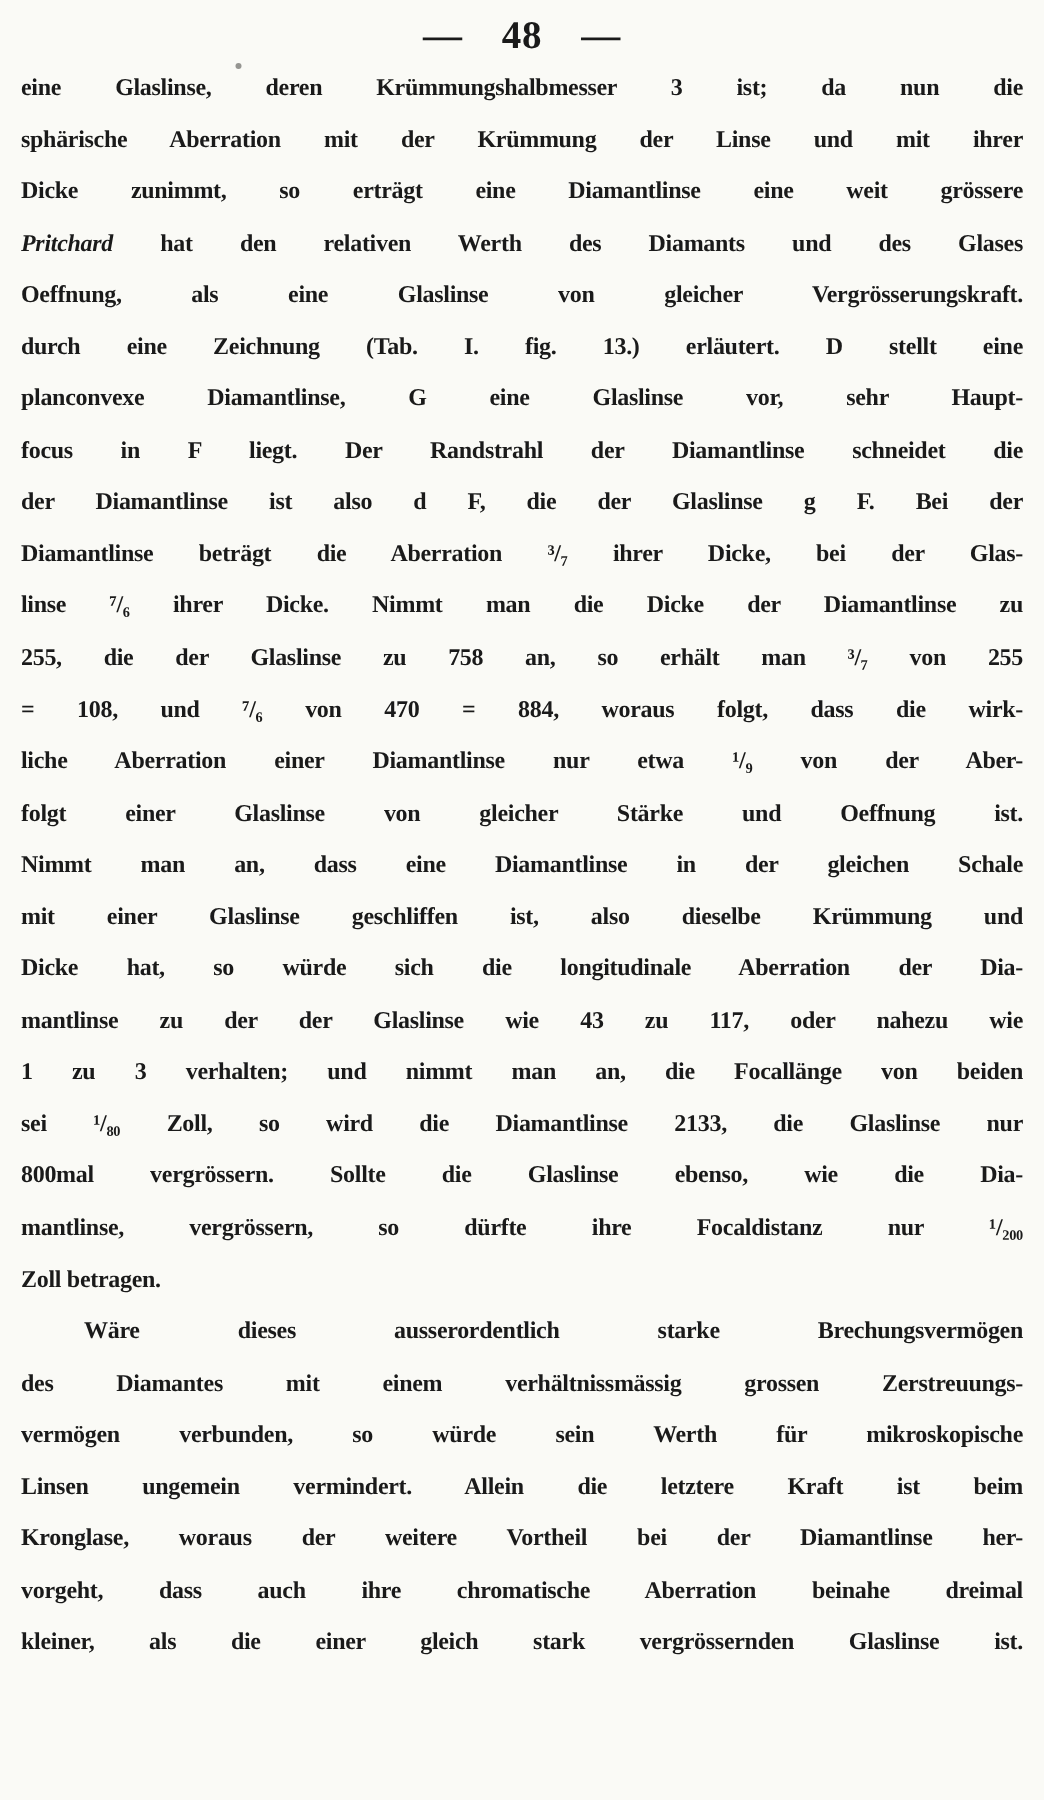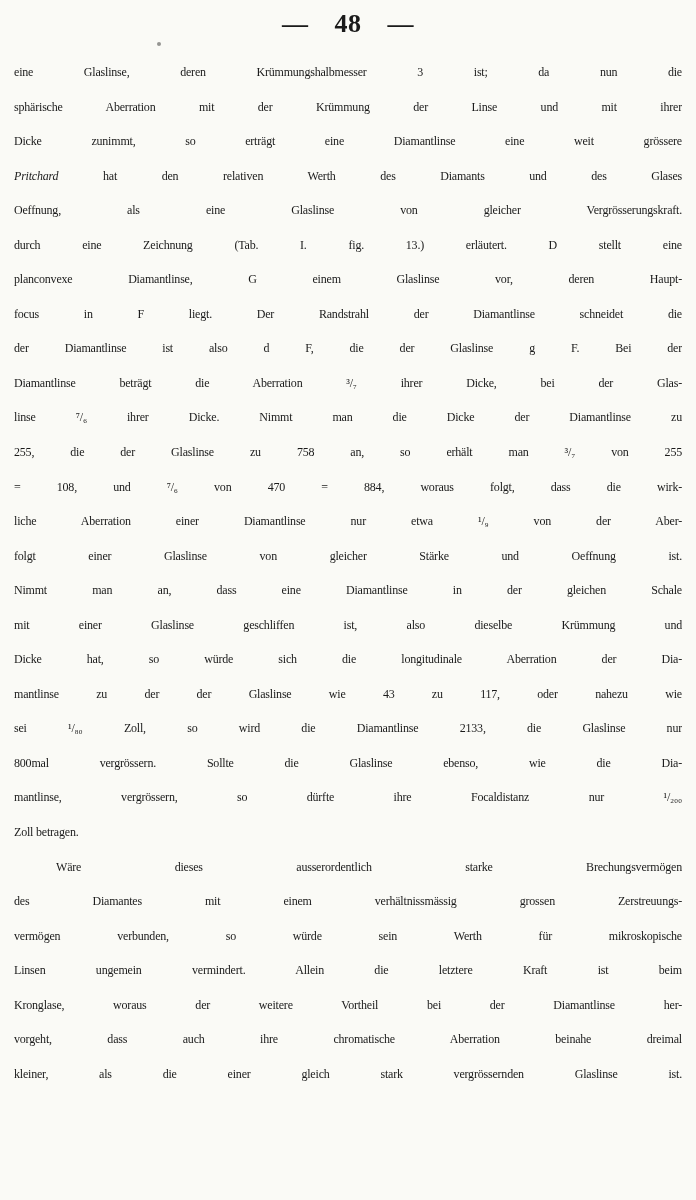--- a/index.html
+++ b/index.html
@@ -24,23 +24,23 @@
     justify-content:center;
     align-items:baseline;
     gap:26px;
     padding-top:6px;
     font-size:26px;
     font-weight:bold;
     line-height:36px;
     letter-spacing:0.5px;
   }
   .text-block{
-    margin:13px 14px 0 14px;
-    font-size:12px;
-    font-weight:normal;
+    margin:0 14px 0 14px;
+    font-size:16px;
+    font-weight:bold;
     letter-spacing:-0.2px;
   }
   .paragraph{margin:0;}
   .line{
     height:34.55px;
     line-height:34.55px;
     text-align:justify;
     text-align-last:justify;
     overflow:hidden;
   }
@@ -71,33 +71,34 @@
   </div>
   <div class="scan-speck"></div>
   <div class="text-block">
       <div class="paragraph">
         <div class="line"><span class="roman">eine Glaslinse, deren Krümmungshalbmesser 3 ist; da nun die</span></div>
         <div class="line"><span class="roman">sphärische Aberration mit der Krümmung der Linse und mit ihrer</span></div>
         <div class="line"><span class="roman">Dicke zunimmt, so erträgt eine Diamantlinse eine weit grössere</span></div>
         <div class="line"><span class="italic">Pritchard</span><span class="roman"> hat den relativen Werth des Diamants und des Glases</span></div>
         <div class="line"><span class="roman">Oeffnung, als eine Glaslinse von gleicher Vergrösserungskraft.</span></div>
         <div class="line"><span class="roman">durch eine Zeichnung (Tab. I. fig. 13.) erläutert.  D stellt eine</span></div>
-        <div class="line"><span class="roman">planconvexe Diamantlinse, G einem Glaslinse vor, deren Haupt-</span></div>
+        <div class="line"><span class="roman">planconvexe Diamantlinse, G eine Glaslinse vor, sehr Haupt-</span></div>
         <div class="line"><span class="roman">focus in F liegt.  Der Randstrahl der Diamantlinse schneidet die</span></div>
         <div class="line"><span class="roman">der Diamantlinse ist also d F, die der Glaslinse g F.  Bei der</span></div>
         <div class="line"><span class="roman">Diamantlinse beträgt die Aberration ³/₇ ihrer Dicke, bei der Glas-</span></div>
         <div class="line"><span class="roman">linse ⁷/₆ ihrer Dicke.  Nimmt man die Dicke der Diamantlinse zu</span></div>
         <div class="line"><span class="roman">255, die der Glaslinse zu 758 an, so erhält man ³/₇ von 255</span></div>
         <div class="line"><span class="roman">= 108, und ⁷/₆ von 470 = 884, woraus folgt, dass die wirk-</span></div>
         <div class="line"><span class="roman">liche Aberration einer Diamantlinse nur etwa ¹/₉ von der Aber-</span></div>
         <div class="line"><span class="roman">folgt einer Glaslinse von gleicher Stärke und Oeffnung ist.</span></div>
         <div class="line"><span class="roman">Nimmt man an, dass eine Diamantlinse in der gleichen Schale</span></div>
         <div class="line"><span class="roman">mit einer Glaslinse geschliffen ist, also dieselbe Krümmung und</span></div>
         <div class="line"><span class="roman">Dicke hat, so würde sich die longitudinale Aberration der Dia-</span></div>
         <div class="line"><span class="roman">mantlinse zu der der Glaslinse wie 43 zu 117, oder nahezu wie</span></div>
+        <div class="line"><span class="roman">1 zu 3 verhalten; und nimmt man an, die Focallänge von beiden</span></div>
         <div class="line"><span class="roman">sei ¹/₈₀ Zoll, so wird die Diamantlinse 2133, die Glaslinse nur</span></div>
         <div class="line"><span class="roman">800mal vergrössern.  Sollte die Glaslinse ebenso, wie die Dia-</span></div>
         <div class="line"><span class="roman">mantlinse, vergrössern, so dürfte ihre Focaldistanz nur ¹/₂₀₀</span></div>
         <div class="line no-stretch-last"><span class="roman">Zoll betragen.</span></div>
       </div>
       <div class="paragraph">
         <div class="line indent"><span class="roman">Wäre dieses ausserordentlich starke Brechungsvermögen</span></div>
         <div class="line"><span class="roman">des Diamantes mit einem verhältnissmässig grossen Zerstreuungs-</span></div>
         <div class="line"><span class="roman">vermögen verbunden, so würde sein Werth für mikroskopische</span></div>
         <div class="line"><span class="roman">Linsen ungemein vermindert.  Allein die letztere Kraft ist beim</span></div>

